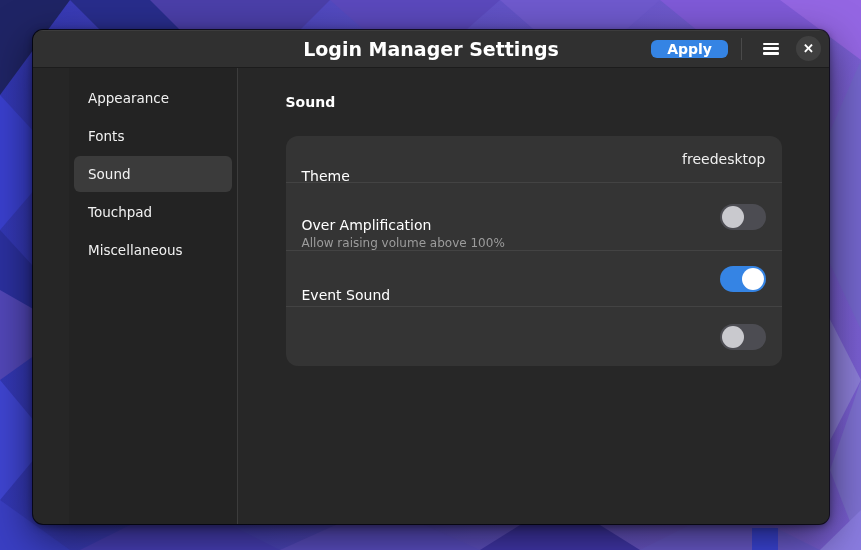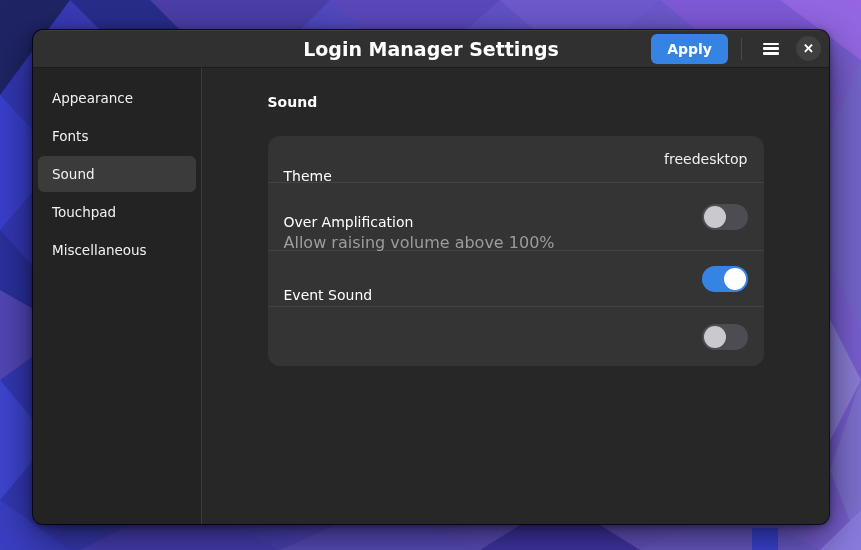--- a/index.html
+++ b/index.html
@@ -41,41 +41,41 @@
   }
   .titlebar-actions {
     position: absolute; right: 8px; top: 0; bottom: 0;
     display: flex; align-items: center; gap: 9px;
   }
   .apply-btn {
     background: var(--accent, #3584e4);
     color: #ffffff; font-weight: bold; font-size: 14px;
     font-family: inherit;
     border: none; border-radius: 6px;
-    height: 30px; padding: 0 16px;
+    height: 18px; padding: 0 16px;
     cursor: pointer;
   }
   .tb-sep { width: 1px; height: 22px; background: #4a4a4a; margin: 0 4px; }
   .icon-btn {
     width: 32px; height: 30px; border: none; background: transparent;
     display: flex; align-items: center; justify-content: center;
     cursor: pointer; border-radius: 6px;
   }
   .hamburger { width: 16px; height: 12px; display: flex; flex-direction: column; justify-content: space-between; }
   .hamburger span { display: block; height: 2.2px; background: #ffffff; border-radius: 1px; }
   .close-btn {
     width: 25px; height: 25px; border-radius: 50%;
     border: none; background: #404040;
     color: #ffffff; font-size: 13px; font-weight: bold; line-height: 1;
     display: flex; align-items: center; justify-content: center;
     cursor: pointer;
   }
 
   
-  .win-body { flex: 1; display: flex; min-height: 0; }
+  .win-body { flex: 1; display: flex; min-height: 0; padding-left: 36px; }
   .sidebar {
     width: 168px; flex: 0 0 168px;
     background: #232323;
     padding-top: 12px;
   }
   .side-sep { width: 1px; background: #3c3c3c; }
   .sidebar-item {
     height: 36px; margin: 0 5px 2px 5px;
     display: flex; align-items: center;
     padding: 0 14px;
@@ -101,21 +101,21 @@
     overflow: hidden;
   }
   .row {
     display: flex; align-items: center;
     padding: 0 16px;
   }
   .row + .row { border-top: 1px solid rgba(255,255,255,.08); }
   .row-theme { height: 46px; cursor: pointer; }
   .row-texts { flex: 1; min-width: 0; }
   .row-label { color: #ffffff; font-size: 14px; margin-top: 33px; }
-  .row-sub { color: #9c9c9c; font-size: 16px; margin-top: 3px; }
+  .row-sub { color: #9c9c9c; font-size: 12px; margin-top: 3px; }
   .row-value { color: #f0f0f0; font-size: 14px; margin-left: auto; }
   .row-toggle-lg { height: 68px; }
   .row-toggle { height: 56px; }
   .row-toggle-last { height: 60px; }
 
   
   .switch {
     margin-left: auto; flex: 0 0 auto;
     width: 46px; height: 26px; border-radius: 13px;
     background: #4c4c52; position: relative; cursor: pointer;

